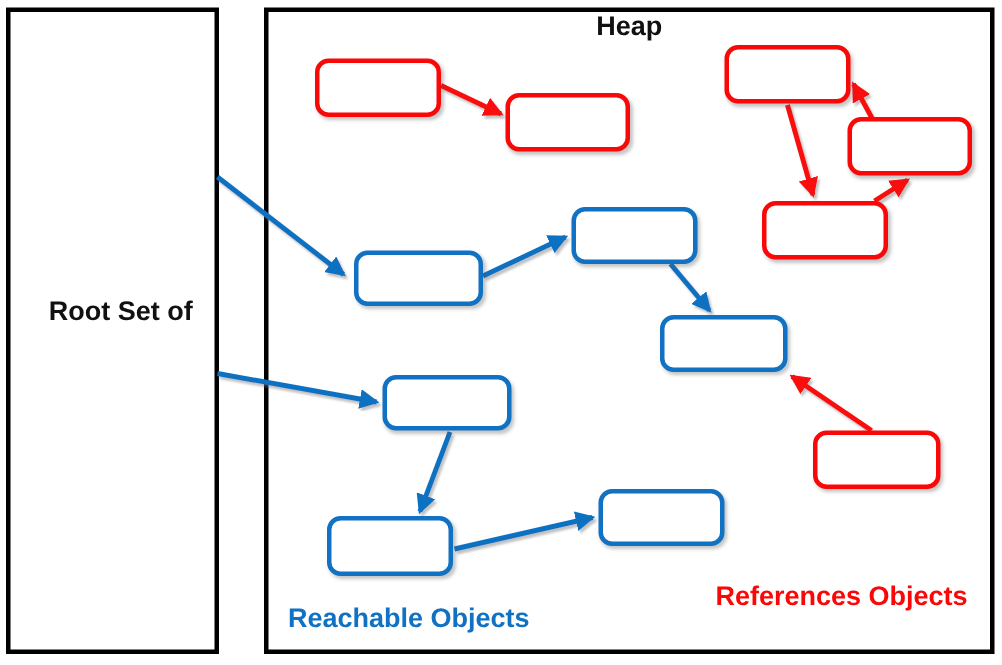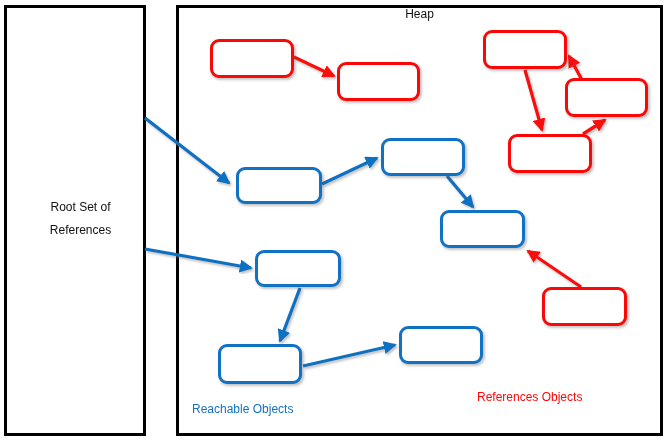--- a/index.html
+++ b/index.html
@@ -21,22 +21,22 @@
   .node{
     position:absolute;
     border:3px solid;
     border-radius:9px;
     background:#ffffff;
     box-sizing:border-box;
     box-shadow:1.5px 2px 2.5px rgba(90,90,90,0.35);
   }
   .lbl{
     position:absolute;
-    font-size:12px;
-    font-weight:400;
+    font-size:18px;
+    font-weight:700;
     color:#111111;
     white-space:nowrap;
   }
   #heap-label{left:176px;top:7px;width:487px;text-align:center;}
   #root-set-label{left:4px;top:196px;width:153px;text-align:center;line-height:23px;}
   #reachable-legend{left:192px;top:402px;}
   #unreachable-legend{left:477px;top:386px;line-height:22px;}
   #edges-layer{
     position:absolute;left:0;top:0;width:668px;height:443px;
     pointer-events:none;
@@ -47,21 +47,20 @@
 
 <div id="stage">
 
   <div id="root-set-box" class="frame"></div>
   <div id="heap-box" class="frame"></div>
 
   <div id="heap-label" class="lbl">Heap</div>
 
   <div id="root-set-label" class="lbl">
     <span>Root Set of</span><br>
-    <span>References</span>
   </div>
 
   <div id="reachable-legend" class="lbl" style="color: rgb(17, 113, 194);">Reachable Objects</div>
 
   <div id="unreachable-legend" class="lbl" style="color: rgb(250, 8, 8);">
     <span>References Objects</span><br>
   </div>
 
   <svg id="edges-layer" viewBox="0 0 668 443" xmlns="http://www.w3.org/2000/svg">
     <defs>

